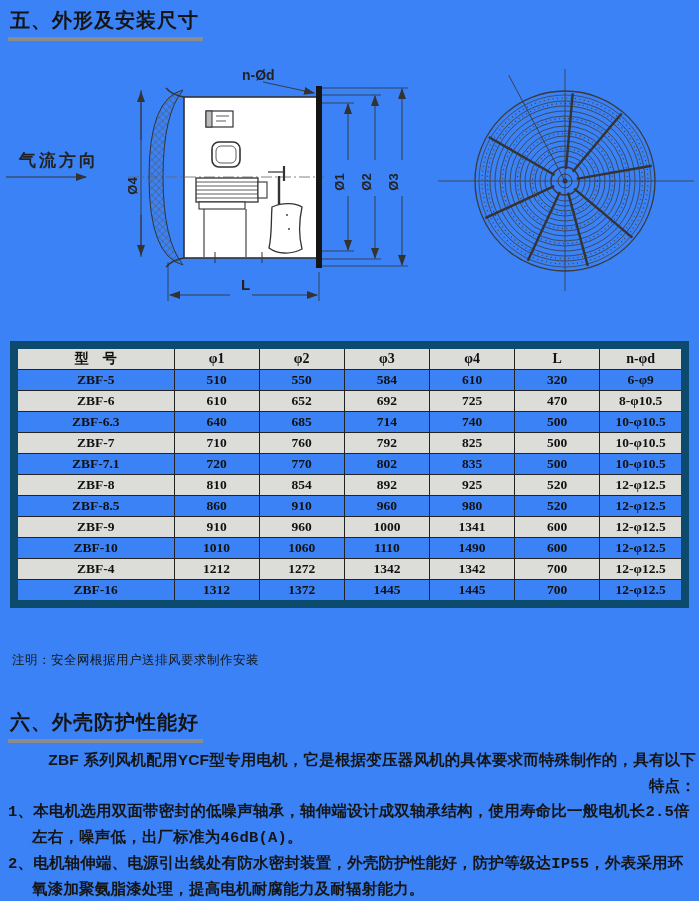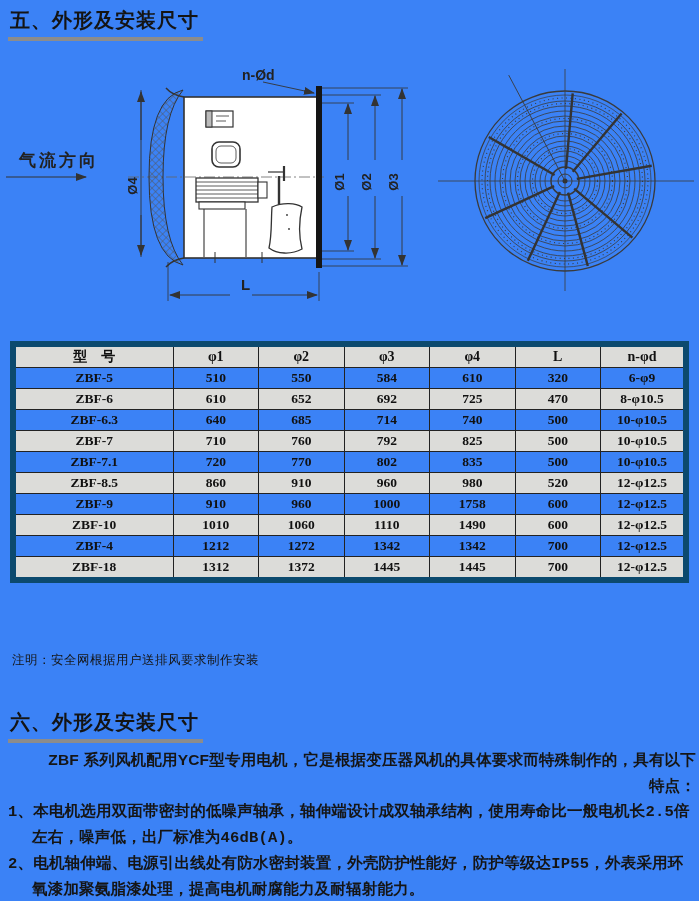--- a/index.html
+++ b/index.html
@@ -23,21 +23,21 @@
   .spec-table{
     position:absolute;left:10px;top:341px;width:679px;
     border-collapse:collapse;table-layout:fixed;
     font-family:"Liberation Serif","DejaVu Serif",serif;
     font-size:13.5px;font-weight:bold;color:#111;
   }
   .spec-table th,.spec-table td{
     border:1px solid #222;height:20px;text-align:center;vertical-align:middle;
     padding:0;overflow:hidden;white-space:nowrap;
   }
-  .spec-table{border:6px solid #0c4a6e;}
+  .spec-table{border:8px solid #0c4a6e;}
   .spec-table thead th{background:#dcdcd9;font-size:14px;}
   .spec-table tbody tr:nth-child(even) td{background:#dcdcd9;}
   .col-model{width:160px;}
 
   .note-line{
     position:absolute;left:12px;top:652px;
     font-size:12.5px;font-weight:normal;color:#151515;letter-spacing:0.5px;
   }
 
   .body-text{
@@ -253,34 +253,43 @@
         <tr>
           <td>ZBF-7.1</td>
           <td>720</td>
           <td>770</td>
           <td>802</td>
           <td>835</td>
           <td>500</td>
           <td>10-φ10.5</td>
         </tr>
         <tr>
+          <td>ZBF-8</td>
+          <td>810</td>
+          <td>854</td>
+          <td>892</td>
+          <td>925</td>
+          <td>520</td>
+          <td>12-φ12.5</td>
+        </tr>
+        <tr>
           <td>ZBF-8.5</td>
           <td>860</td>
           <td>910</td>
           <td>960</td>
           <td>980</td>
           <td>520</td>
           <td>12-φ12.5</td>
         </tr>
         <tr>
           <td>ZBF-9</td>
           <td>910</td>
           <td>960</td>
           <td>1000</td>
-          <td>1758</td>
+          <td>1341</td>
           <td>600</td>
           <td>12-φ12.5</td>
         </tr>
         <tr>
           <td>ZBF-10</td>
           <td>1010</td>
           <td>1060</td>
           <td>1110</td>
           <td>1490</td>
           <td>600</td>
@@ -289,34 +298,34 @@
         <tr>
           <td>ZBF-4</td>
           <td>1212</td>
           <td>1272</td>
           <td>1342</td>
           <td>1342</td>
           <td>700</td>
           <td>12-φ12.5</td>
         </tr>
         <tr>
-          <td>ZBF-18</td>
+          <td>ZBF-16</td>
           <td>1312</td>
           <td>1372</td>
           <td>1445</td>
           <td>1445</td>
           <td>700</td>
           <td>12-φ12.5</td>
         </tr>
       </tbody>
   </table>
 
   <div class="note-line">注明：安全网根据用户送排风要求制作安装</div>
 
-  <h2 class="sec-heading" id="heading6">六、外形及安装尺寸</h2>
+  <h2 class="sec-heading" id="heading6">六、外壳防护性能好</h2>
 
   <div class="body-text">
     <p class="intro-par">ZBF 系列风机配用YCF型专用电机，它是根据变压器风机的具体要求而特殊制作的，具有以下特点：</p>
     <p class="feature-item">1、本电机选用双面带密封的低噪声轴承，轴伸端设计成双轴承结构，使用寿命比一般电机长2.5倍左右，噪声低，出厂标准为46dB(A)。</p>
     <p class="feature-item">2、电机轴伸端、电源引出线处有防水密封装置，外壳防护性能好，防护等级达IP55，外表采用环氧漆加聚氨脂漆处理，提高电机耐腐能力及耐辐射能力。</p>
 
   </div>
 
 </div>
 

